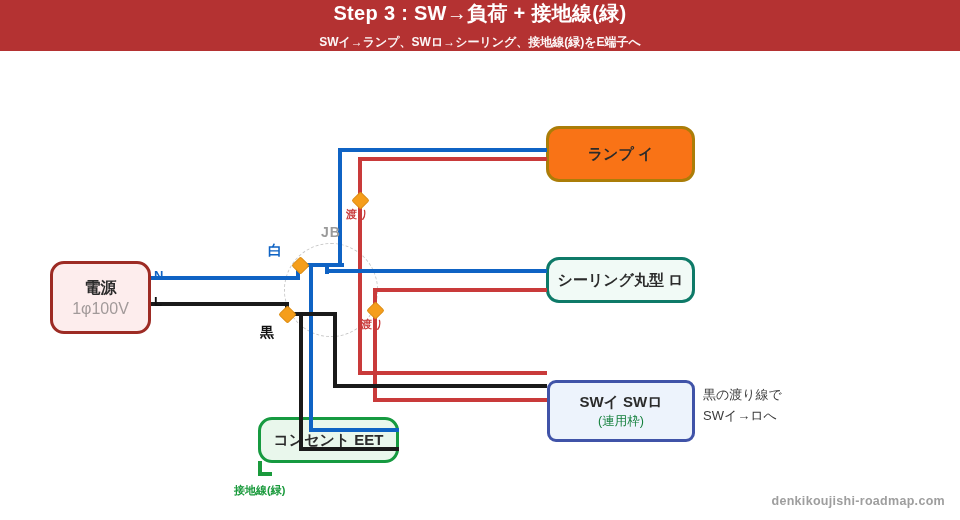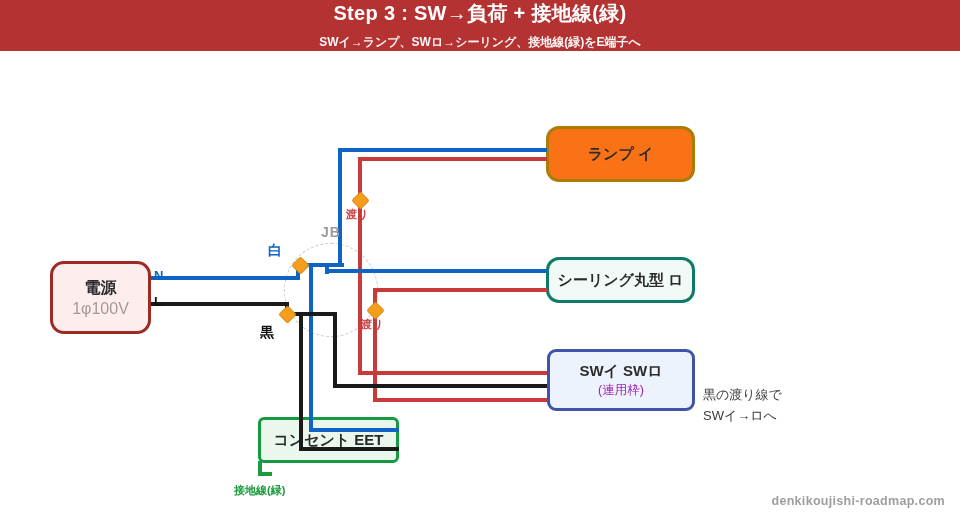--- a/index.html
+++ b/index.html
@@ -26,24 +26,24 @@
   .box .lbl{font-size:15px;font-weight:700;color:#2b2b2b;white-space:nowrap;}
   .box .sub{font-size:16px;font-weight:500;white-space:nowrap;}
   .box-power{left:50px;top:261px;width:101px;height:73px;border-radius:14px;
     border-color:var(--power-border,#9d2b24);background:#fdeded;}
   .box-power .lbl{font-size:16px;}
   .box-power .sub{color:#a29a9a;}
   .box-lamp{left:546px;top:126px;width:149px;height:56px;border-radius:13px;
     border-color:var(--lamp-border,#ab7d08);background:#f97316;text-align:right;}
   .box-ceiling{left:546px;top:257px;width:149px;height:46px;border-radius:13px;
     border-color:var(--ceiling-border,#0e7a68);background:#f1faf6;}
-  .box-switch{left:547px;top:349px;width:148px;height:62px;border-radius:9px;
+  .box-switch{left:547px;top:380px;width:148px;height:62px;border-radius:9px;
     border-color:var(--switch-border,#4053a8);background:#edf3fc;}
-  .box-switch .sub{color:#a21caf;font-size:12.5px;}
-  .box-outlet{left:258px;top:417px;width:141px;height:46px;border-radius:6px;
+  .box-switch .sub{color:#15803d;font-size:12.5px;}
+  .box-outlet{left:258px;top:417px;width:141px;height:46px;border-radius:14px;
     border-color:var(--outlet-border,#169a40);background:#e9f7ec;}
   
   .jb-circle{
     position:absolute;left:284px;top:243px;width:92px;height:92px;
     border:1.5px dashed #c9c9c9;border-radius:50%;z-index:0;
   }
   
   .wire{position:absolute;}
   .wire.h{height:4px;}
   .wire.v{width:4px;}

